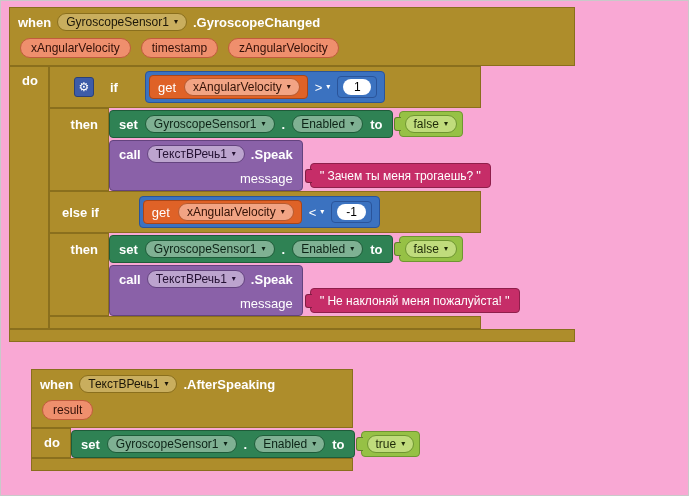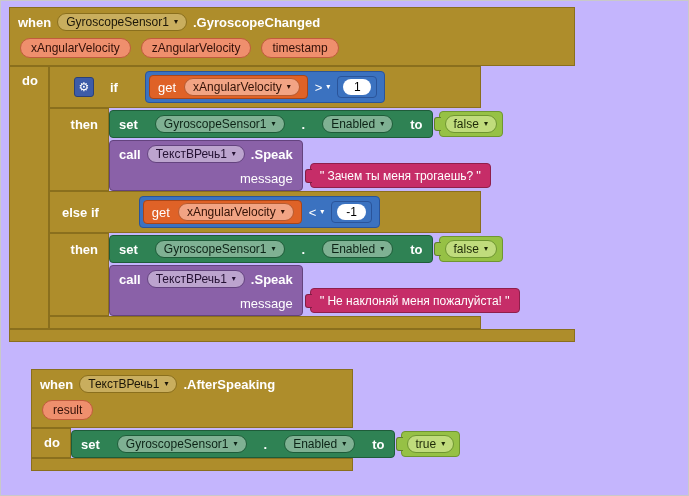--- a/index.html
+++ b/index.html
@@ -1,17 +1,17 @@
 <!DOCTYPE html>
 <html><head>
 <meta charset="utf-8">
 <style>
   html,body{margin:0;padding:0;background:#fff;}
   .canvas{
-    position:relative;width:687px;height:494px;background:#c4b5fd;
+    position:relative;width:687px;height:494px;background:#f9a8d4;
     border:1px solid #c9c9c9;overflow:hidden;
     font-family:"Liberation Sans",sans-serif;font-size:13px;
   }
   .abs{position:absolute;}
   .blk-col{display:flex;flex-direction:column;align-items:flex-start;width:max-content;}
 
   
   .gold{background:#AE8D2B;border:1px solid #8A6F1D;box-sizing:border-box;}
   .row{display:flex;align-items:center;}
   .hdr-row{padding:5px 8px;gap:6px;}
@@ -55,21 +55,21 @@
   .op-dd{display:inline-flex;align-items:center;gap:4px;color:#fff;cursor:pointer;}
   .num-block{background:#3B72C0;border:1px solid #2A549A;border-radius:4px;padding:2px 5px;}
   .num-field{display:inline-block;background:#fff;color:#000;border-radius:9px;
         padding:1px 9px;font-size:12px;min-width:10px;text-align:center;}
 
   .stack{display:flex;flex-direction:column;align-items:flex-start;padding-top:2px;}
   .stack > * + *{margin-top:2px;}
   .unit{display:flex;align-items:center;}
   .unit-bottom{display:flex;align-items:flex-end;}
 
-  .set-block{display:inline-flex;align-items:center;gap:17px;background:#2F8254;
+  .set-block{display:inline-flex;align-items:center;gap:7px;background:#2F8254;
         border:1px solid #1E5C39;border-radius:4px;padding:4px 9px;}
   .bool-block{display:inline-flex;align-items:center;background:#96C145;
         border:1px solid #6F9631;border-radius:4px;padding:3px 5px;margin-left:6px;}
 
   .call-block{display:flex;flex-direction:column;background:#8A61A8;
         border:1px solid #64437F;border-radius:4px;width:max-content;}
   .call-block .row{padding:4px 9px;gap:6px;}
   .msg-row{justify-content:flex-end;padding-top:0;}
   .text-block{display:inline-flex;align-items:center;gap:3px;background:#C62D68;
         border:1px solid #8F1F4B;border-radius:4px;padding:4px 9px;margin-left:7px;margin-bottom:3px;}
@@ -90,24 +90,24 @@
           <span>GyroscopeSensor1</span>
           <span class="arr">▾</span>
         </span>
         <span class="lbl bold">.GyroscopeChanged</span>
       </div>
       <div class="row params-row">
         <span class="chip param-chip">
           <span>xAngularVelocity</span>
         </span>
         <span class="chip param-chip">
+          <span>timestamp</span>
+        </span>
+        <span class="chip param-chip">
           <span>zAngularVelocity</span>
-        </span>
-        <span class="chip param-chip">
-          <span>timestamp</span>
         </span>
       </div>
     </div>
 
     <div class="body-row">
       <div class="gold spine do-spine">
         <span class="lbl bold">do</span>
       </div>
 
       <div class="blk-col">

